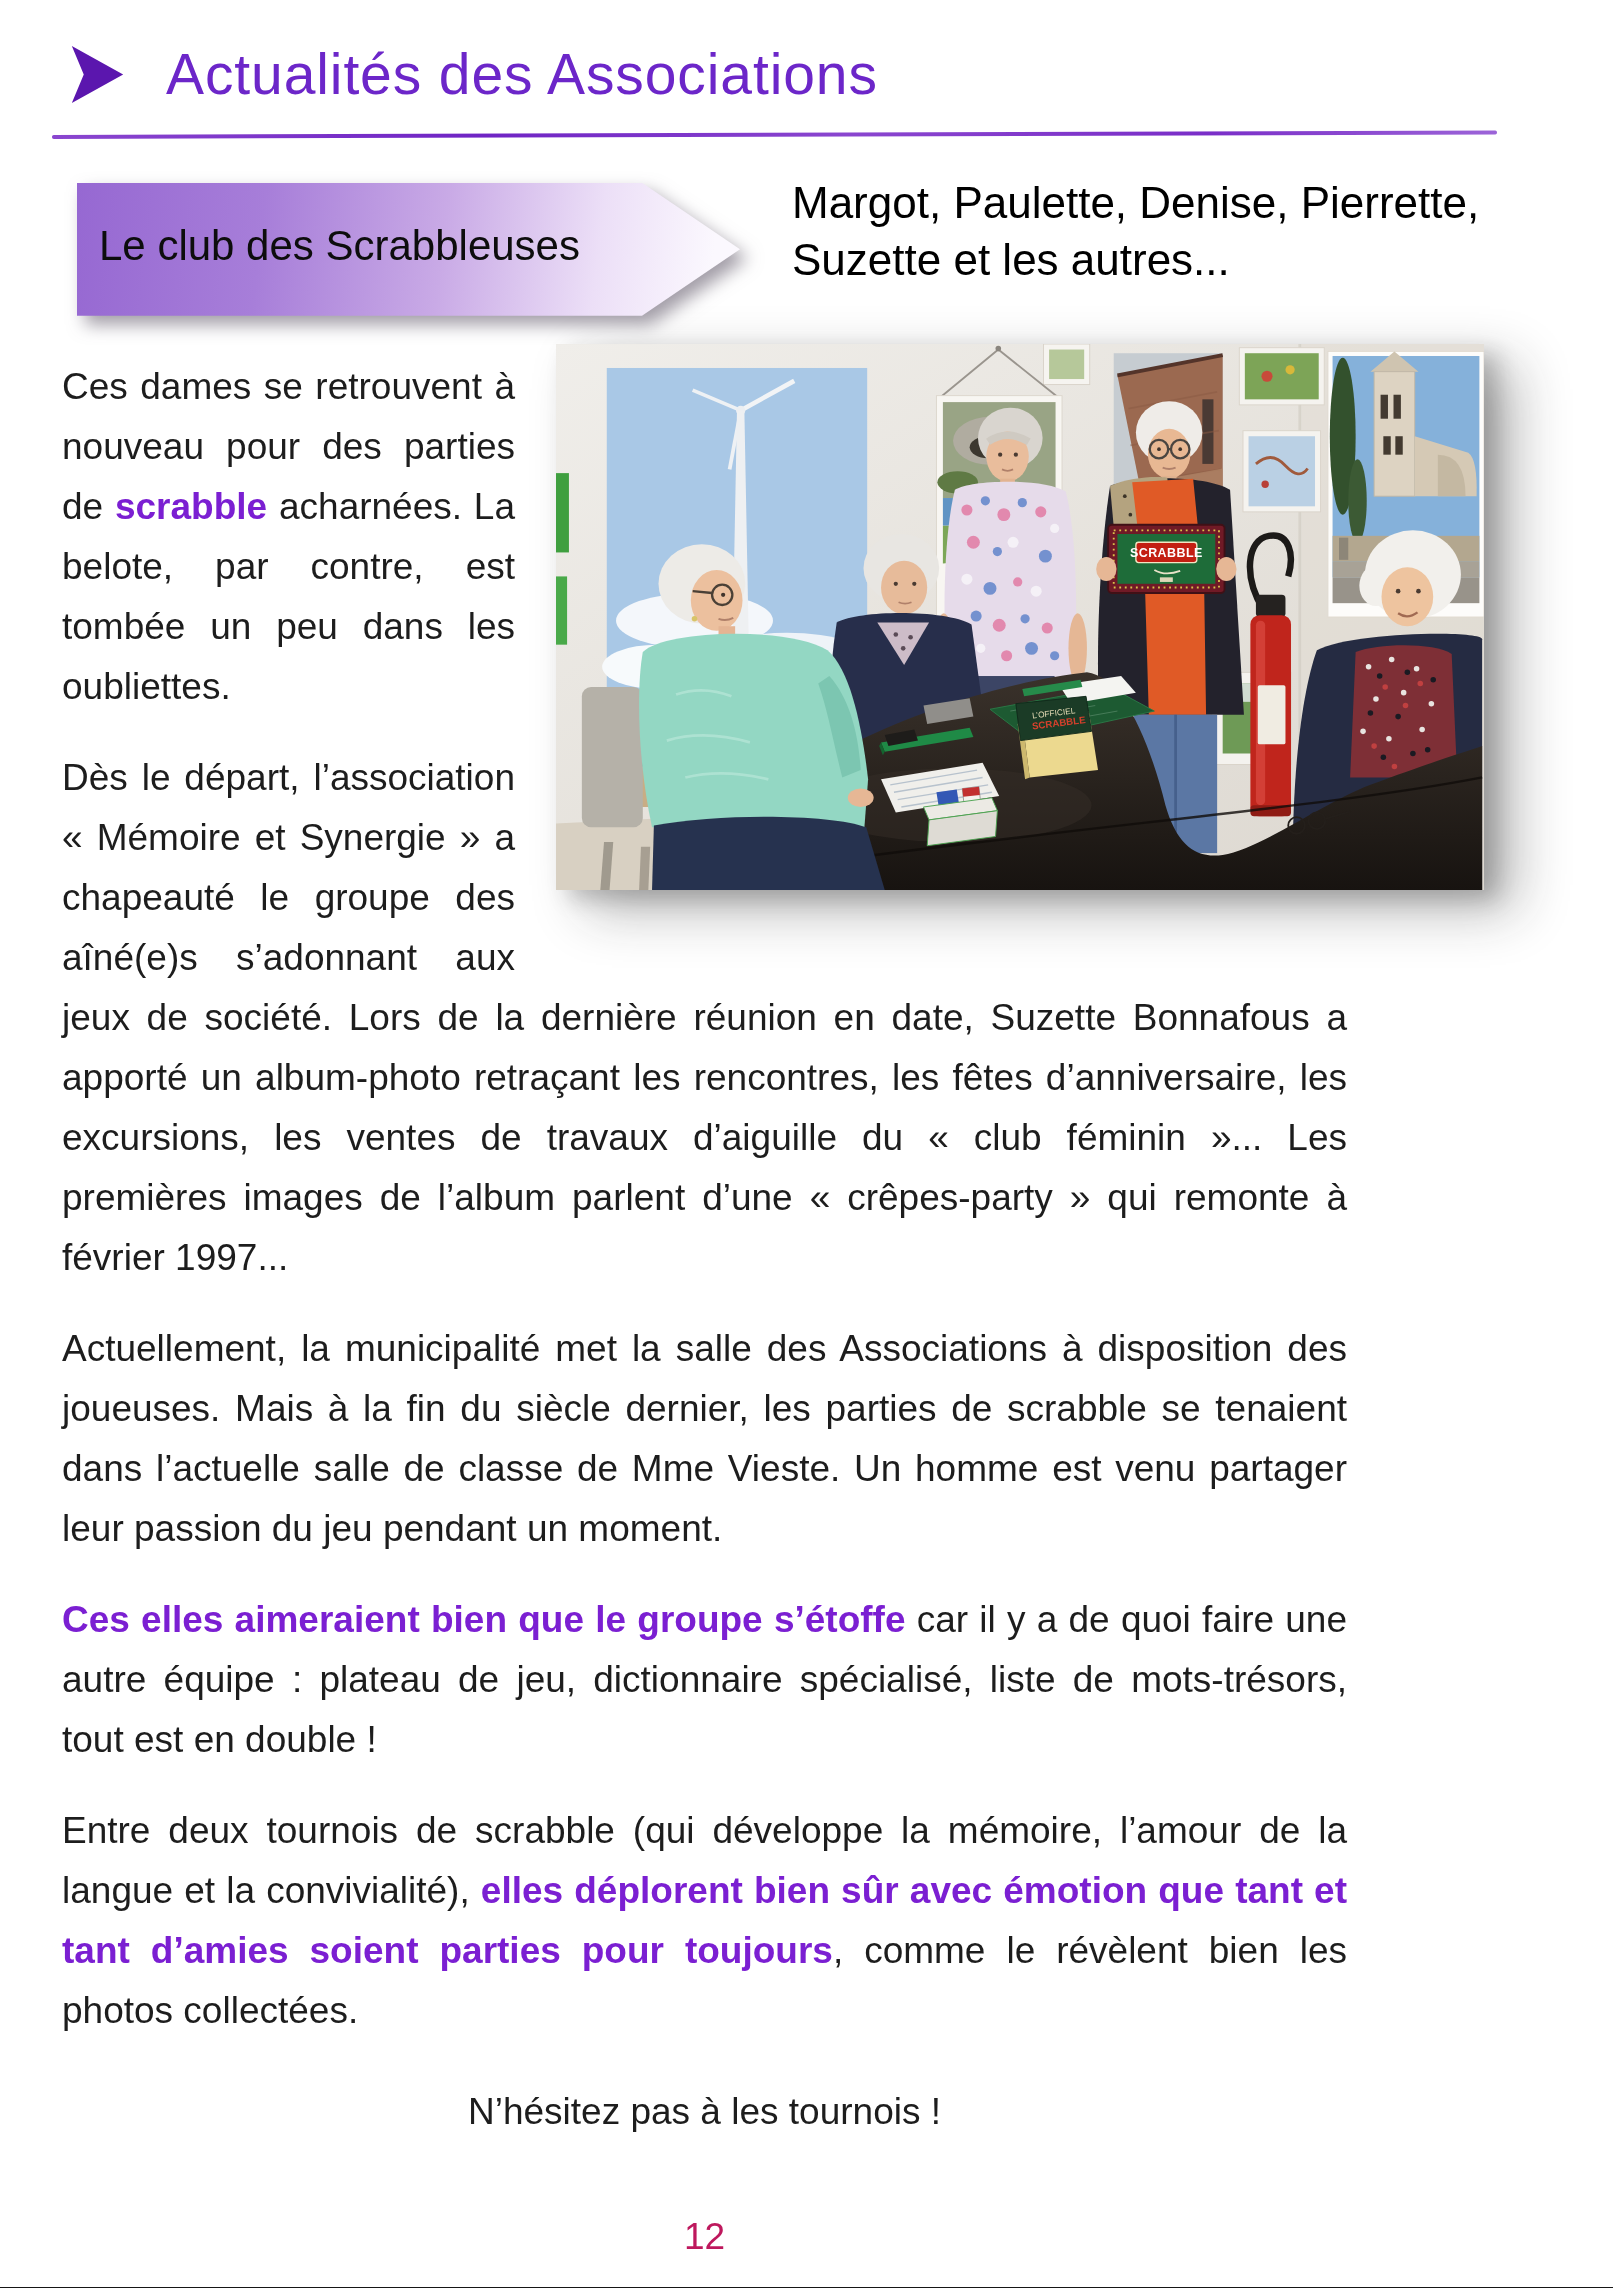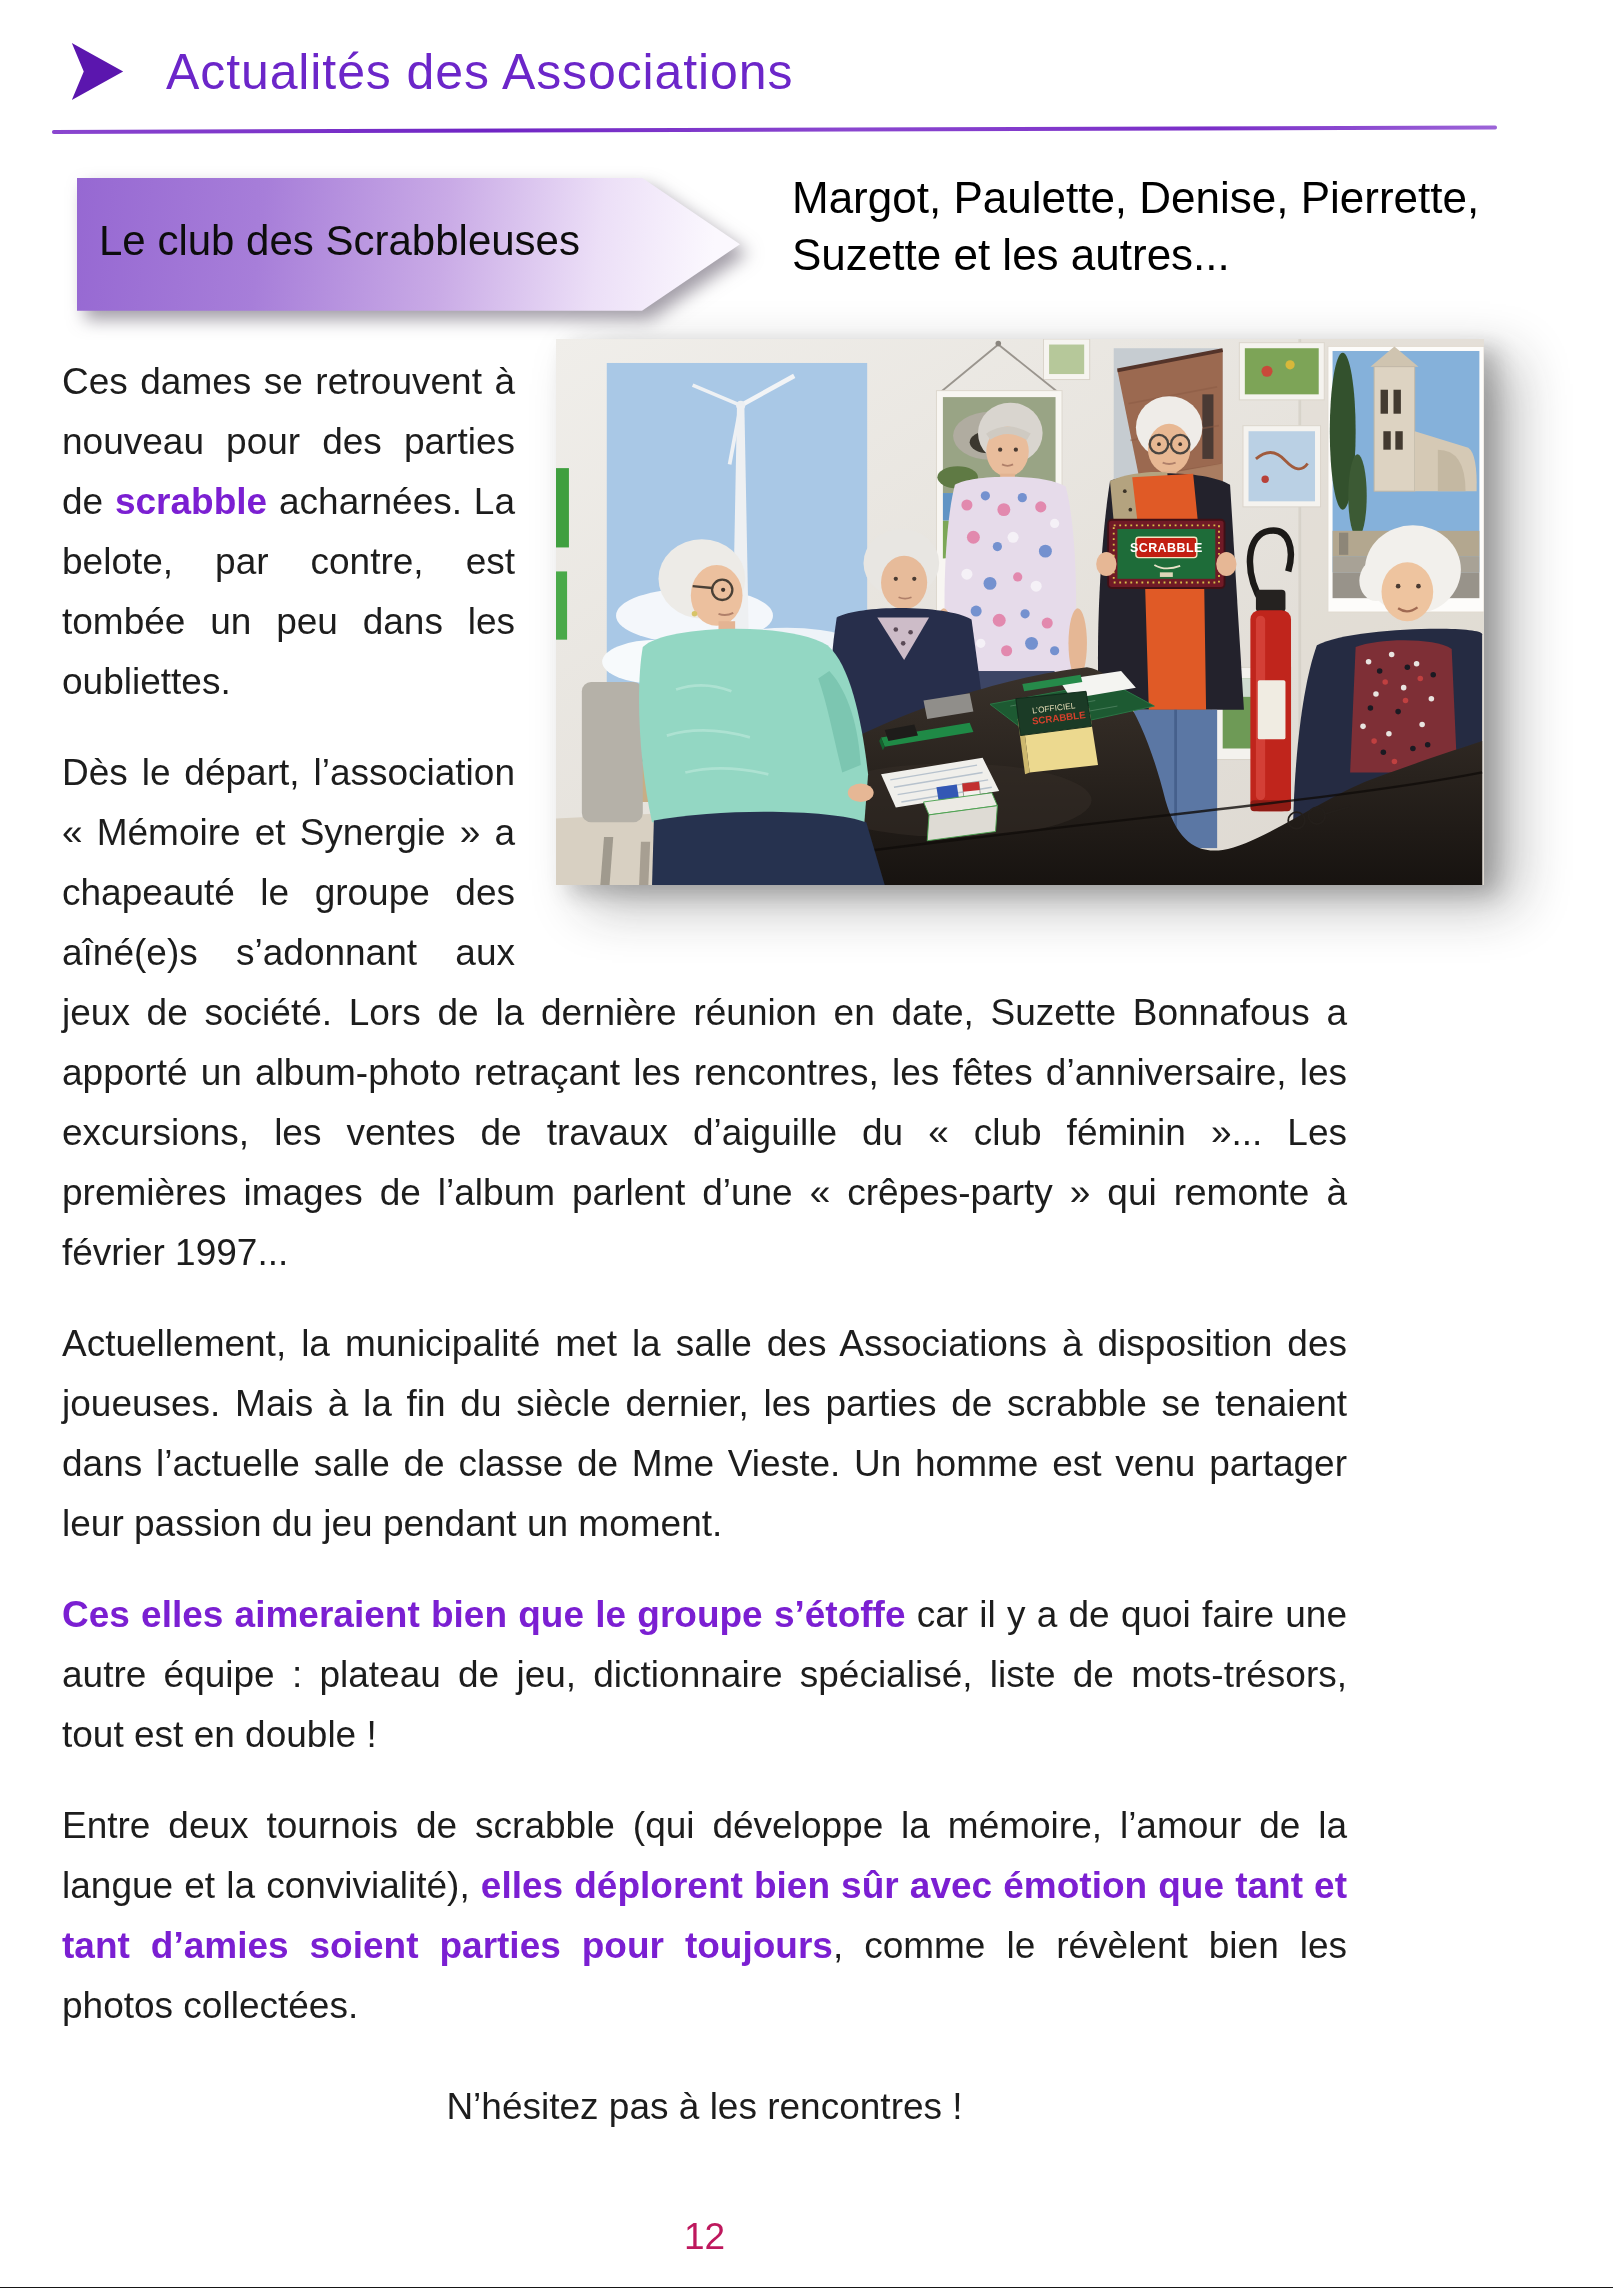--- a/index.html
+++ b/index.html
@@ -4,21 +4,21 @@
 <style>
   html,body{margin:0;padding:0;background:#ffffff;}
   .page{
     position:relative;width:1613px;height:2289px;background:#ffffff;
     overflow:hidden;box-sizing:border-box;border-bottom:2.8px solid #161616;
     font-family:"Liberation Sans",sans-serif;
   }
   
   .hdr{display:flex;align-items:center;gap:41px;margin:41px 0 0 70px;}
   .hdr .arrow svg{display:block;}
-  .hdr h1{margin:0;font-size:50px;font-weight:400;color:#6c26c9;letter-spacing:0.9px;}
+  .hdr h1{margin:0;font-size:57px;font-weight:400;color:#6c26c9;letter-spacing:0.9px;}
   .rule{
     margin:28px 0 0 52px;width:1445px;height:3.7px;border-radius:1.8px;
     background:linear-gradient(90deg,#8a46cf,#6f24c4 30%,#8a46cf 55%,#7a2ec8 80%,#9c64d8);
     transform:rotate(-0.18deg);transform-origin:left center;
   }
   
   .intro-row{display:flex;align-items:flex-start;margin:28px 0 0 77px;}
   .banner-wrap{filter:drop-shadow(8.3px 9.2px 8.3px rgba(70,60,80,.5));flex:0 0 auto;}
   .banner{
     width:663px;height:133px;box-sizing:border-box;
@@ -383,18 +383,18 @@
     <p><span>Ces dames se retrou­vent à nouveau pour des parties de </span><strong class="hl">scrabble</strong><span> acharnées. La belote, par contre, est tombée un peu dans les oubliettes.</span></p>
 
     <p>Dès le départ, l’asso­ciation « Mémoire et Synergie » a chapeauté le groupe des aîné(e)s s’adonnant aux jeux de société. Lors de la dernière réunion en date, Suzette Bonnafous a apporté un album-photo retraçant les rencontres, les fêtes d’anniver­saire, les excursions, les ventes de travaux d’aiguille du « club féminin »... Les premières images de l’album parlent d’une « crêpes-party » qui remonte à février 1997...</p>
 
     <p>Actuellement, la municipalité met la salle des Associations à disposi­tion des joueuses. Mais à la fin du siècle dernier, les parties de scrabble se tenaient dans l’actuelle salle de classe de Mme Vieste. Un homme est venu partager leur passion du jeu pendant un moment.</p>
 
     <p><strong class="hl">Ces elles aimeraient bien que le groupe s’étoffe</strong><span> car il y a de quoi faire une autre équipe : plateau de jeu, dictionnaire spécialisé, liste de mots-trésors, tout est en double !</span></p>
 
     <p><span>Entre deux tournois de scrabble (qui développe la mémoire, l’amour de la langue et la convivialité), </span><strong class="hl">elles déplorent bien sûr avec émotion que tant et tant d’amies soient parties pour toujours</strong><span>, comme le révèlent bien les photos collectées.</span></p>
 
-    <p class="closing">N’hésitez pas à les rencontres !</p>
+    <p class="closing">N’hésitez pas à les tournois !</p>
   </main>
 
   <div class="pagenum">12</div>
 </div>
 
 
 </body></html>

